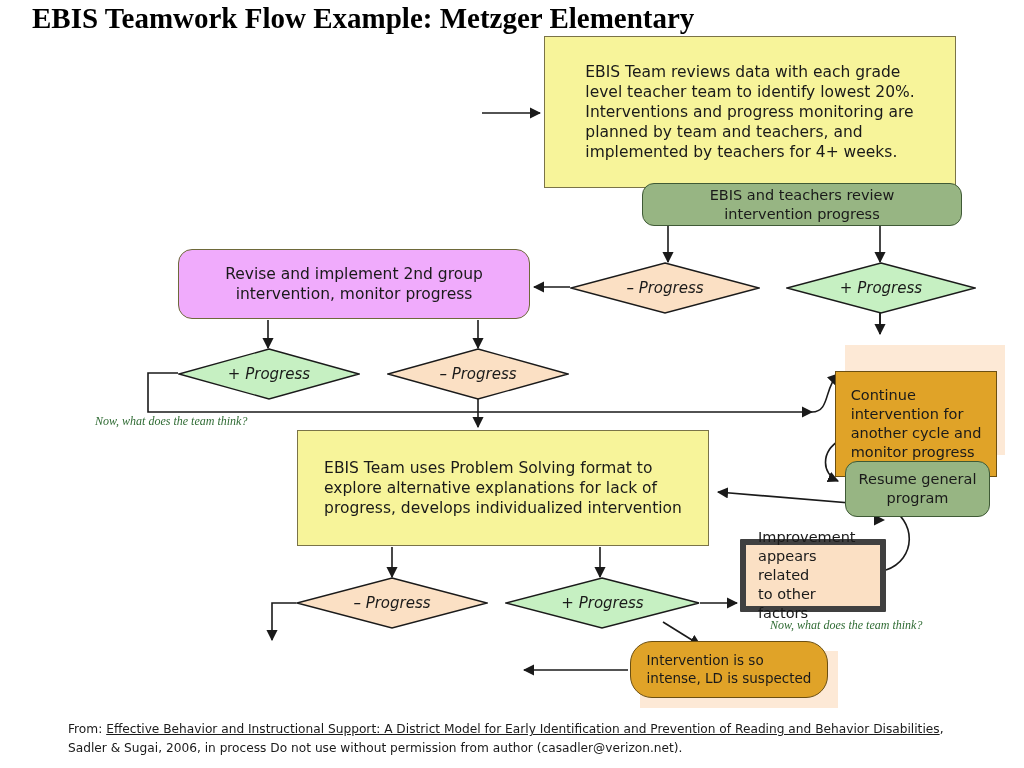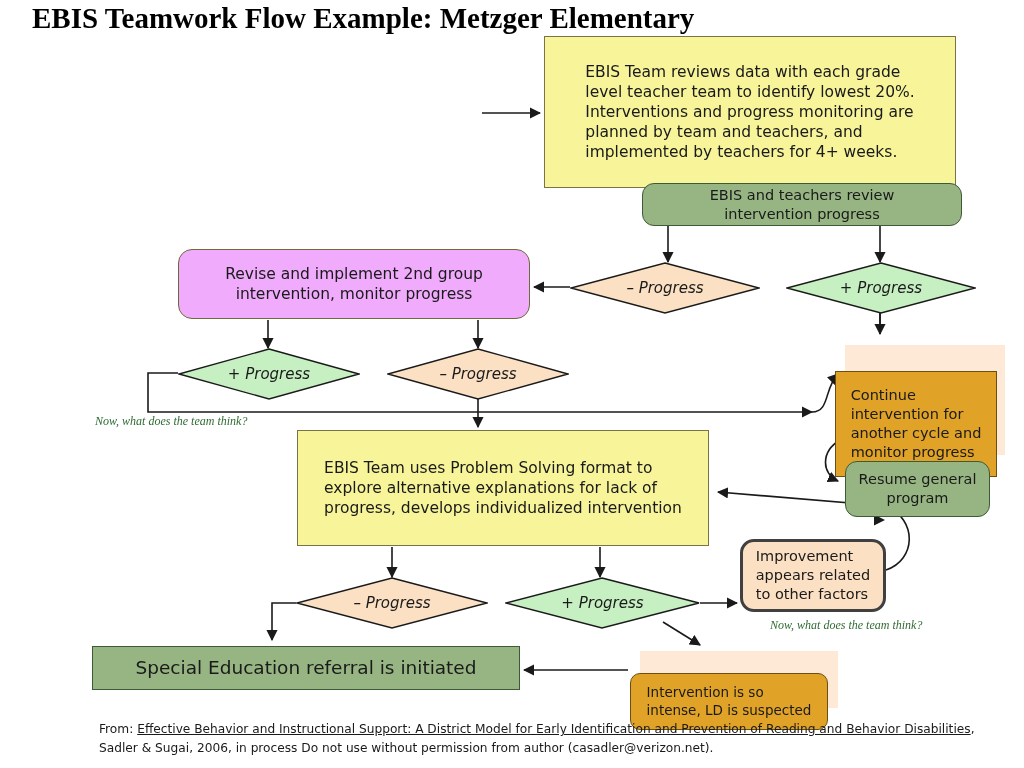--- a/index.html
+++ b/index.html
@@ -23,23 +23,23 @@
   
   .box-yellow{
     background:#f7f49a;border:1px solid #7a7348;
   }
   .box-yellow.round{border-radius:14px;background:#f0abfc;border:1px solid #6e6a3a;}
   
   .box-green{background:#97b583;border:1px solid #3f5a36;}
   .box-green.round{border-radius:12px;}
   
   .box-gold{background:#e0a328;border:1px solid #6b4f12;}
-  .box-gold.round{border-radius:10px;margin-top:32px;}
-  
-  .box-peach{background:#fbe0c4;border:3px solid #404040;border-radius:14px;}
+  .box-gold.round{border-radius:22px;}
+  
+  .box-peach{background:#fbe0c4;border:6px solid #404040;border-radius:1px;}
   
   .shadow-peach{position:absolute;background:#fde9d6;}
   
   .t17{font-size:16.5px;}
   .t16{font-size:15.5px;}
   .t15{font-size:14.5px;}
   .t14{font-size:13.5px;}
   .t19{font-size:18.5px;}
   .center{text-align:center;}
   .left{text-align:left;}
@@ -54,21 +54,21 @@
   }
   
   .annot{
     position:absolute;color:#2f6b33;
     font-family:"Liberation Serif", serif;
     font-style:italic;font-size:12px;white-space:nowrap;
   }
   
   #footer{
     position:absolute;left:68px;top:720px;width:900px;
-    font-family:"DejaVu Sans", sans-serif;font-size:12.2px;color:#1a1a1a;line-height:1.55;margin-left:31px;
+    font-family:"DejaVu Sans", sans-serif;font-size:12.2px;color:#1a1a1a;line-height:1.55;
   }
   #footer u{text-decoration:underline;}
   svg.layer{position:absolute;left:0;top:0;width:1024px;height:768px;pointer-events:none;}
 </style>
 </head>
 <body>
 
 <div id="canvas">
 
   <div id="title">EBIS Teamwork Flow Example: Metzger Elementary</div>
@@ -168,23 +168,20 @@
 appears related
 to other factors</div>
   </div>
 
   <div class="shadow-peach" style="left:640px;top:651px;width:198px;height:57px;"></div>
   <div class="node box-gold round" style="left:630px;top:641px;width:198px;height:57px;padding:0 12px;">
     <div class="txt t14 left">Intervention is so
 intense, LD is suspected</div>
   </div>
 
-  <div class="node box-green" style="left:92px;top:646px;width:428px;height:44px;">
-    <div class="txt t19 center">Special Education referral is initiated</div>
-  </div>
 
   <div class="diamond" style="left:570px;top:262px;width:190px;height:52px;">
     <svg width="190" height="52" viewBox="0 0 190 52">
       <polygon points="95,1 189,26 95,51 1,26" fill="#FBE0C4" stroke="#1a1a1a" stroke-width="1.4"></polygon>
     </svg>
     <div class="dlabel">– Progress</div>
   </div>
 
   <div class="diamond" style="left:786px;top:262px;width:190px;height:52px;">
     <svg width="190" height="52" viewBox="0 0 190 52">

